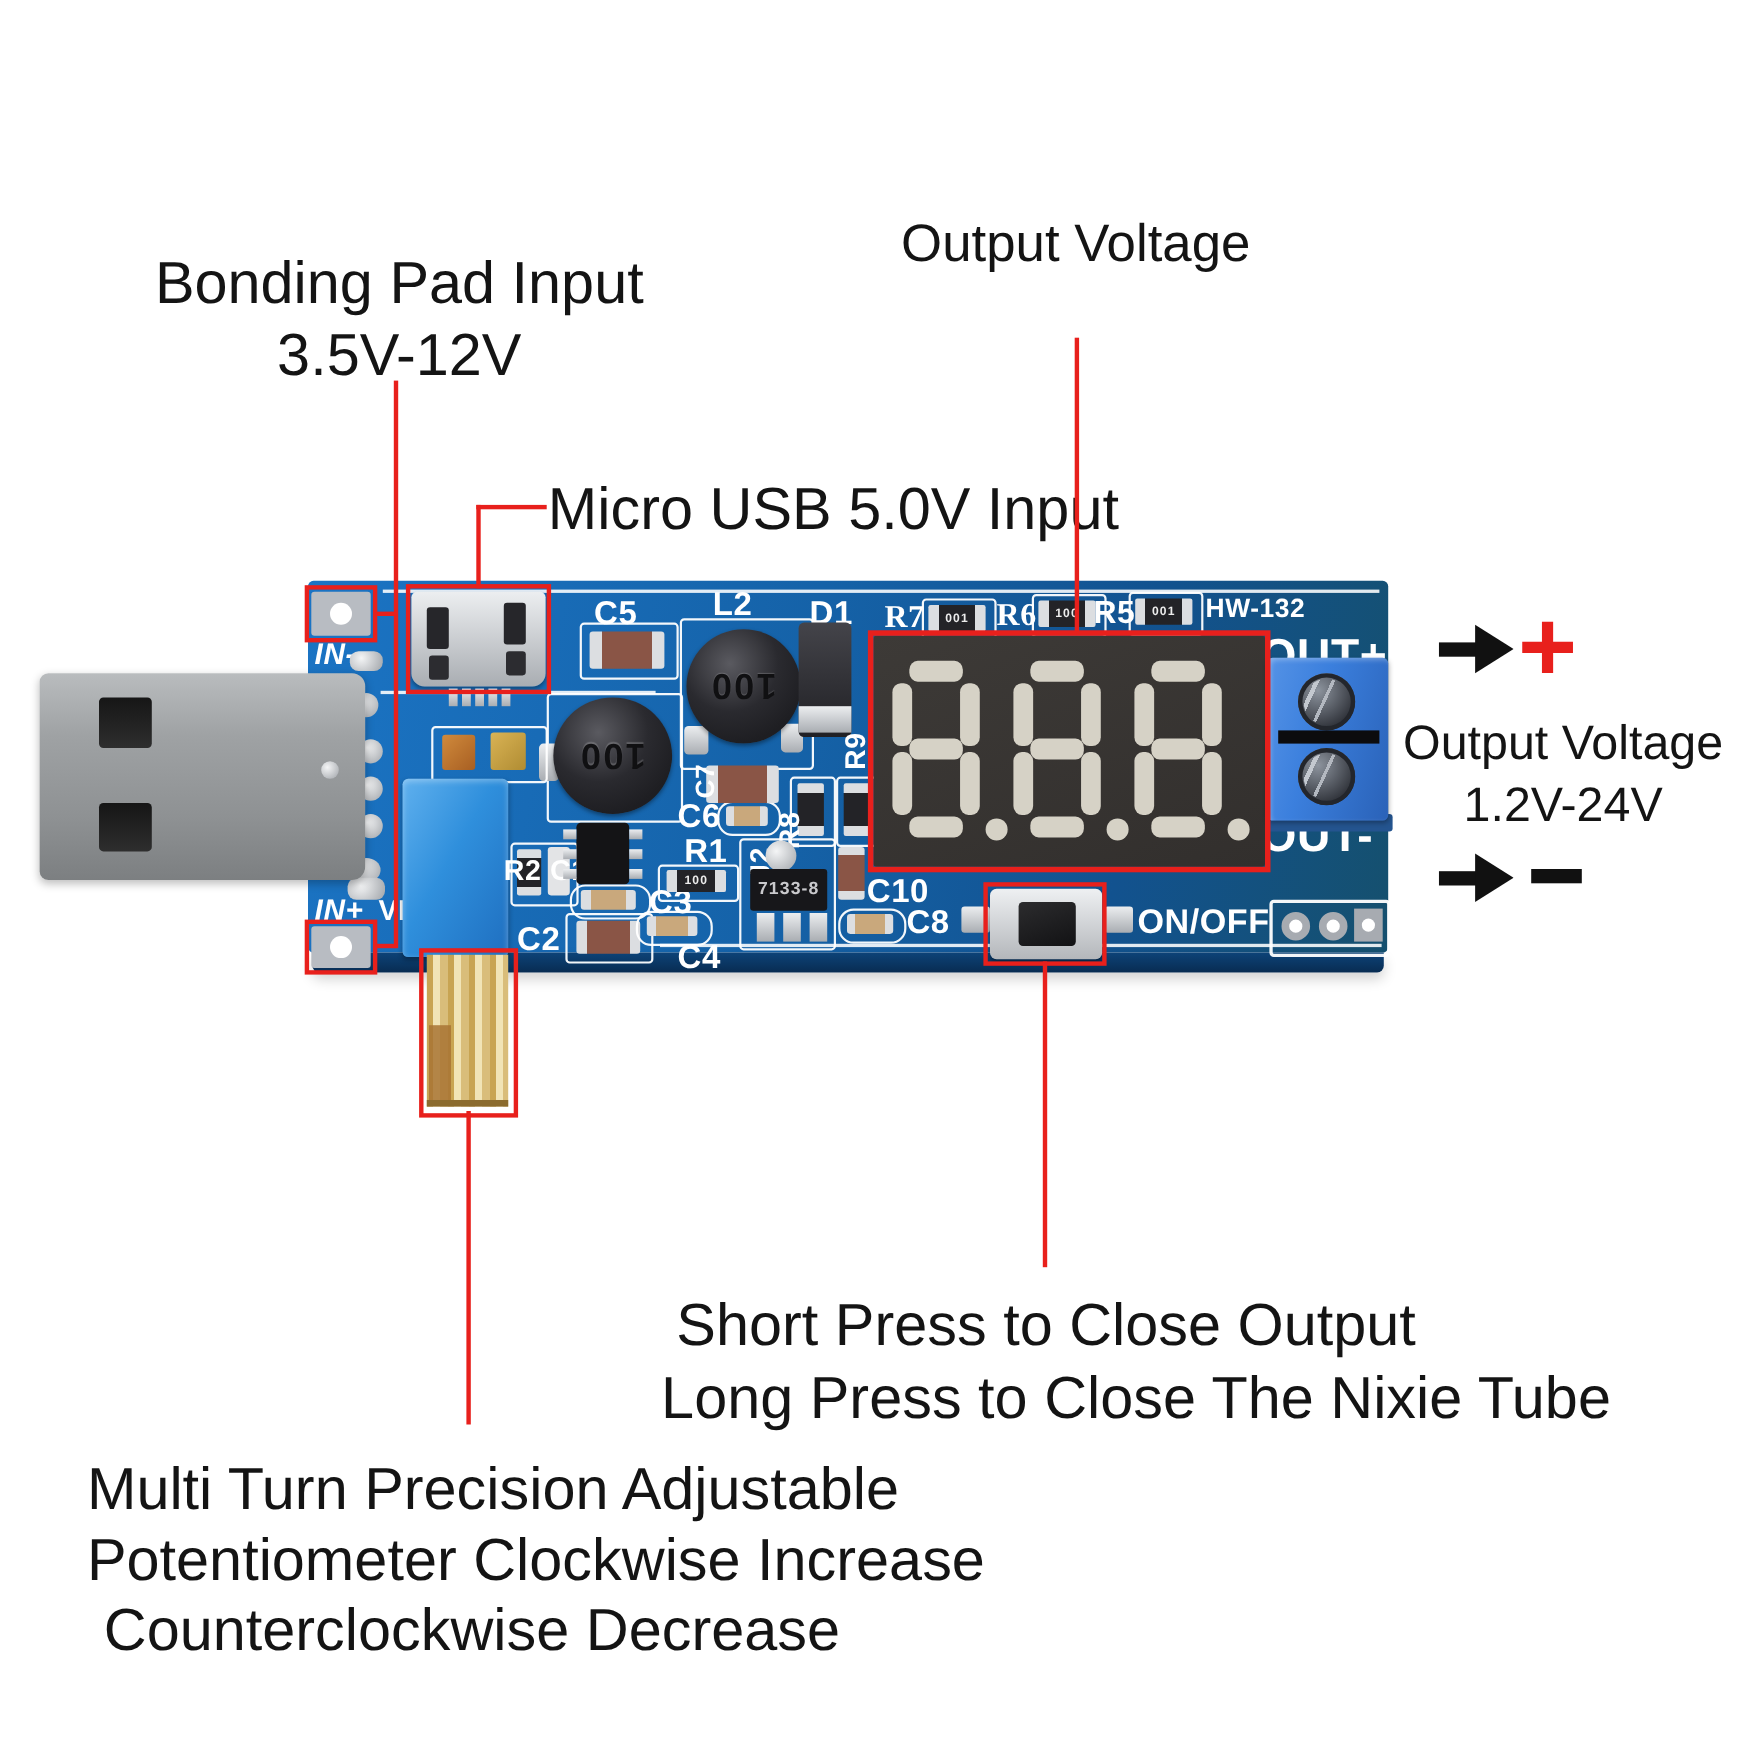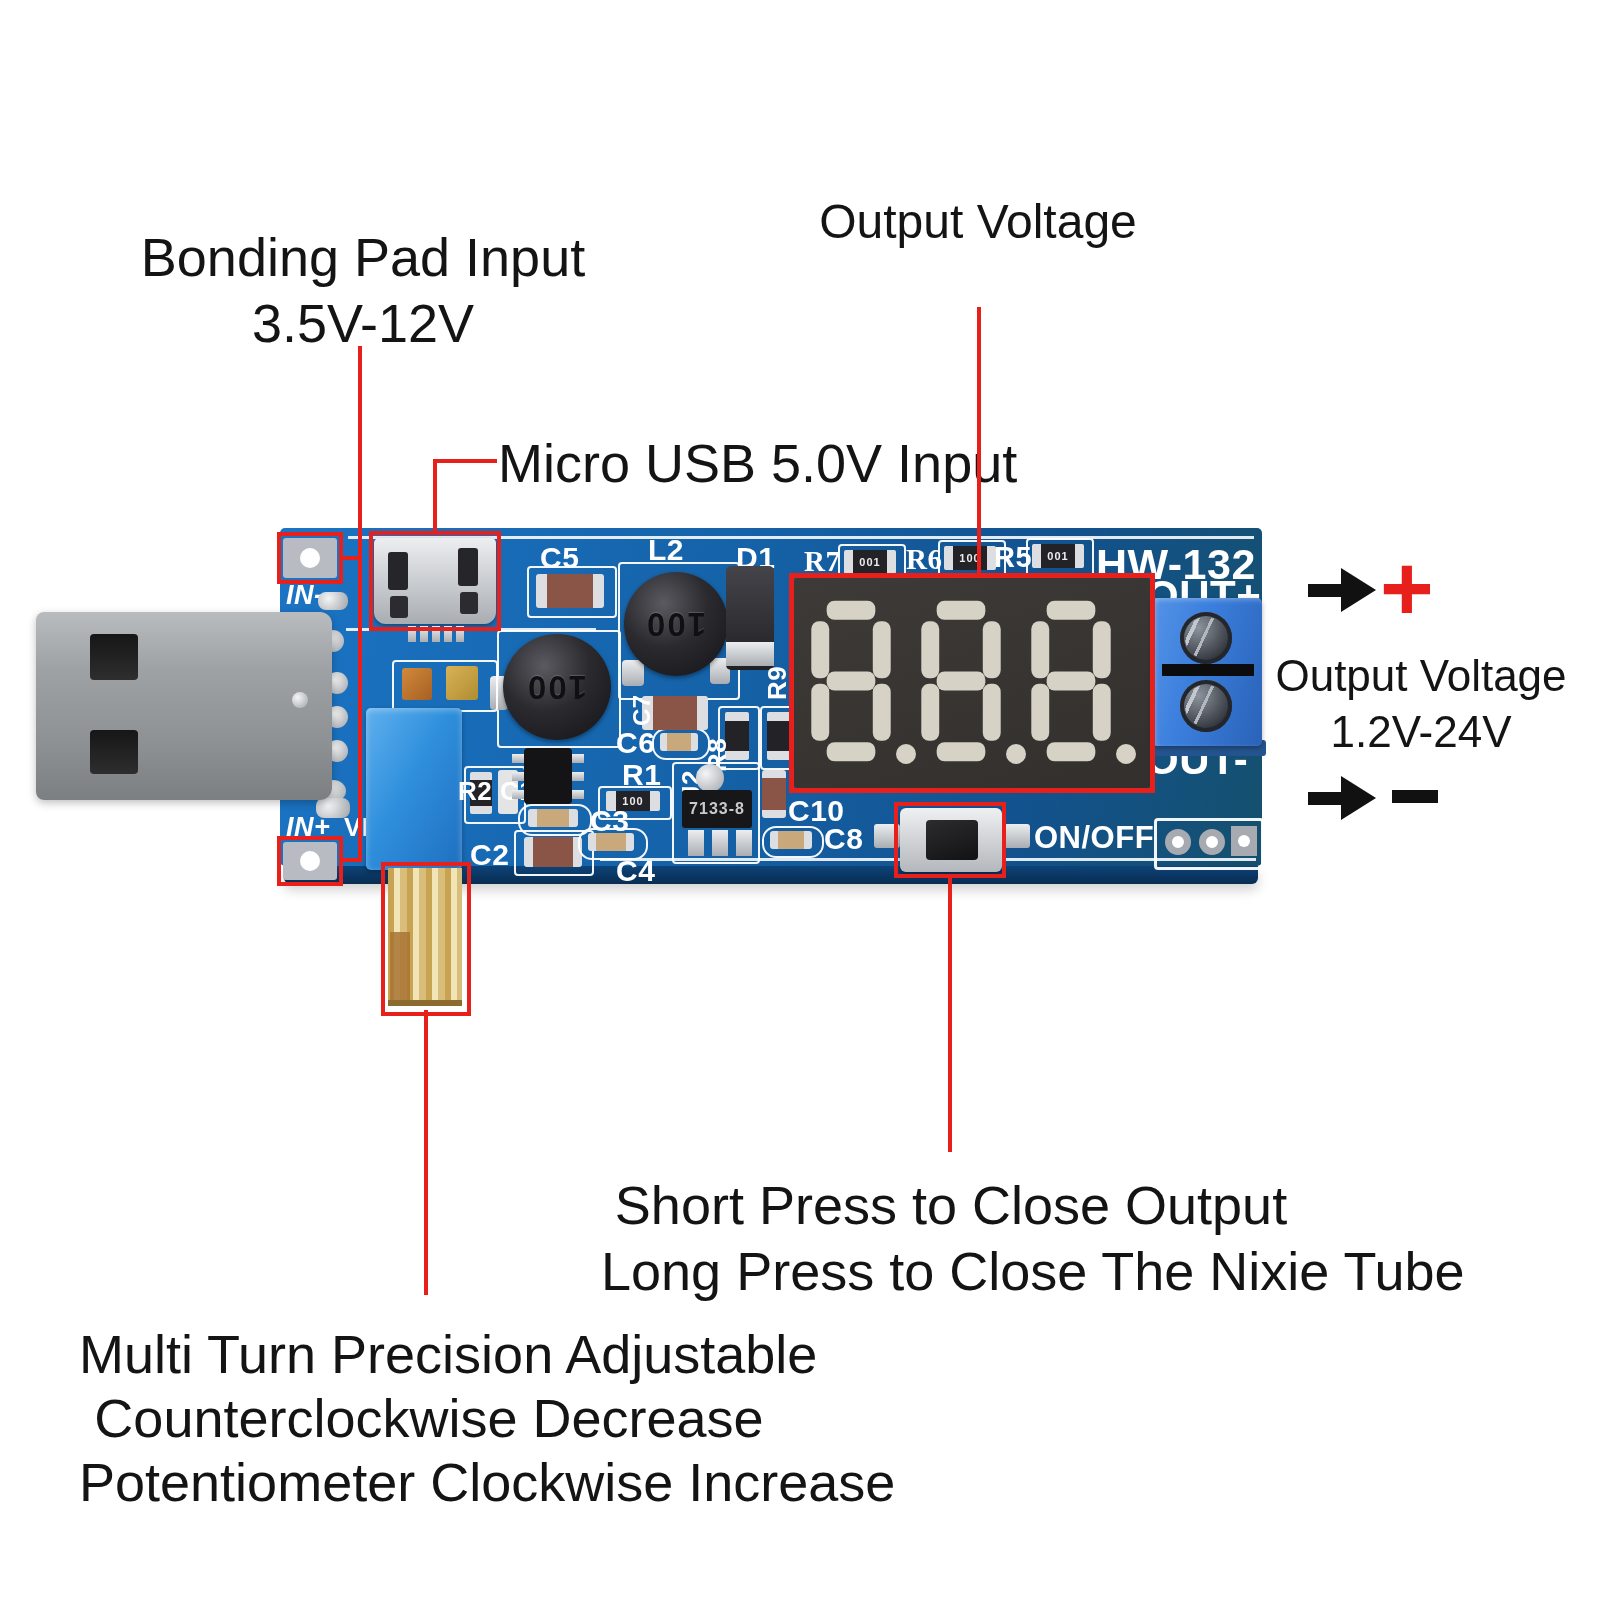--- a/index.html
+++ b/index.html
@@ -66,22 +66,22 @@
     <div>1.2V-24V</div>
   </div>
 
   <div class="ann" style="left:601px;top:1172px;width:700px;">
     <div>Short Press to Close Output</div>
     <div>Long Press to Close The Nixie Tube</div>
   </div>
 
   <div class="ann" style="left:79px;top:1322px;width:700px;line-height:64px;">
     <div>Multi Turn Precision Adjustable</div>
+    <div>Potentiometer Clockwise Increase</div>
     <div>Counterclockwise Decrease</div>
-    <div>Potentiometer Clockwise Increase</div>
   </div>
 
   <svg class="abs" style="left:1308px;top:566px;" width="68" height="48" viewBox="0 0 68 48">
     <rect x="0" y="18" width="38" height="13" fill="#111"></rect>
       <polygon points="33,2 68,24 33,46" fill="#111"></polygon>
   </svg>
   <div class="abs" style="left:1380px;top:536px;font-size:92px;font-weight:700;color:#e8201c;">+</div>
 
   <svg class="abs" style="left:1308px;top:774px;" width="68" height="48" viewBox="0 0 68 48">
     <rect x="0" y="18" width="38" height="13" fill="#111"></rect>
@@ -227,21 +227,21 @@
   <div class="obox" style="left:938px;top:540px;width:64px;height:36px;"></div>
   <div class="chipres" style="left:944px;top:546px;width:52px;height:24px;">
     <span>100</span>
   </div>
   <div class="lbl" style="left:994px;top:541px;font-size:29px;">R5</div>
   <div class="obox" style="left:1026px;top:538px;width:64px;height:36px;"></div>
   <div class="chipres" style="left:1032px;top:544px;width:52px;height:24px;">
     <span>001</span>
   </div>
 
-  <div class="lbl" style="left:1096px;top:540px;font-size:43px;">HW-132</div>
+  <div class="lbl" style="left:1096px;top:540px;font-size:24px;">HW-132</div>
   <div class="lbl" style="left:1146px;top:572px;font-size:42px;">OUT+</div>
   <div class="lbl" style="left:1146px;top:736px;font-size:42px;">OUT-</div>
 
   <div class="abs" style="left:794px;top:578px;width:356px;height:210px;background:linear-gradient(160deg,#3d3a37,#322f2d);border-radius:3px;"></div>
   <div class="seg-digit" style="left:810px;top:598px;"><svg viewBox="0 0 64 122" width="100%" height="100%" preserveAspectRatio="none">
         <rect x="13" y="2" width="38" height="14" rx="6" fill="#d6d2c6"></rect>
         <rect x="49" y="17" width="14" height="42" rx="6" fill="#d6d2c6"></rect>
         <rect x="49" y="63" width="14" height="42" rx="6" fill="#d6d2c6"></rect>
         <rect x="13" y="106" width="38" height="14" rx="6" fill="#d6d2c6"></rect>
         <rect x="1" y="63" width="14" height="42" rx="6" fill="#d6d2c6"></rect>

